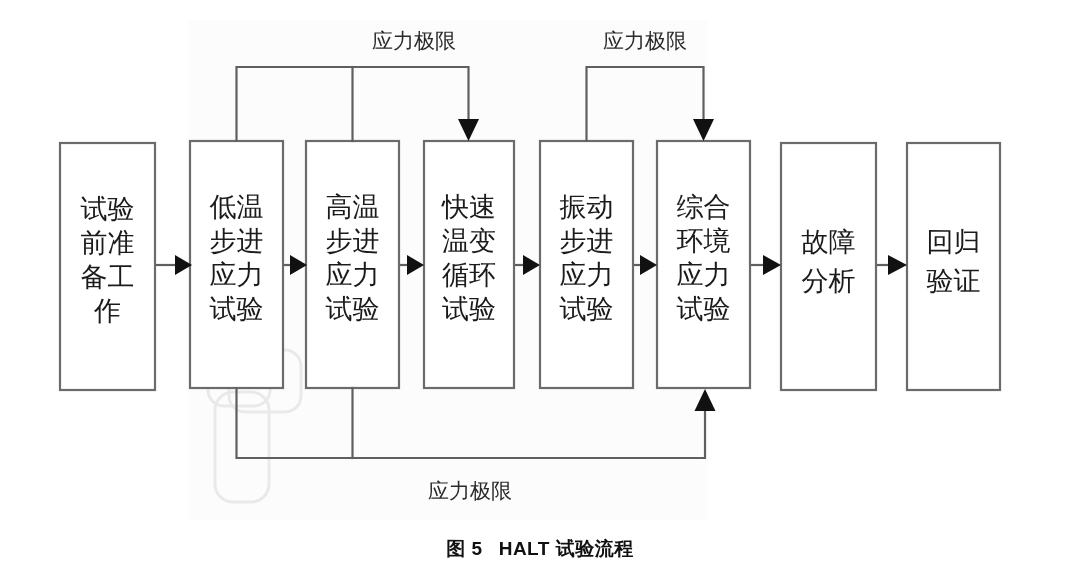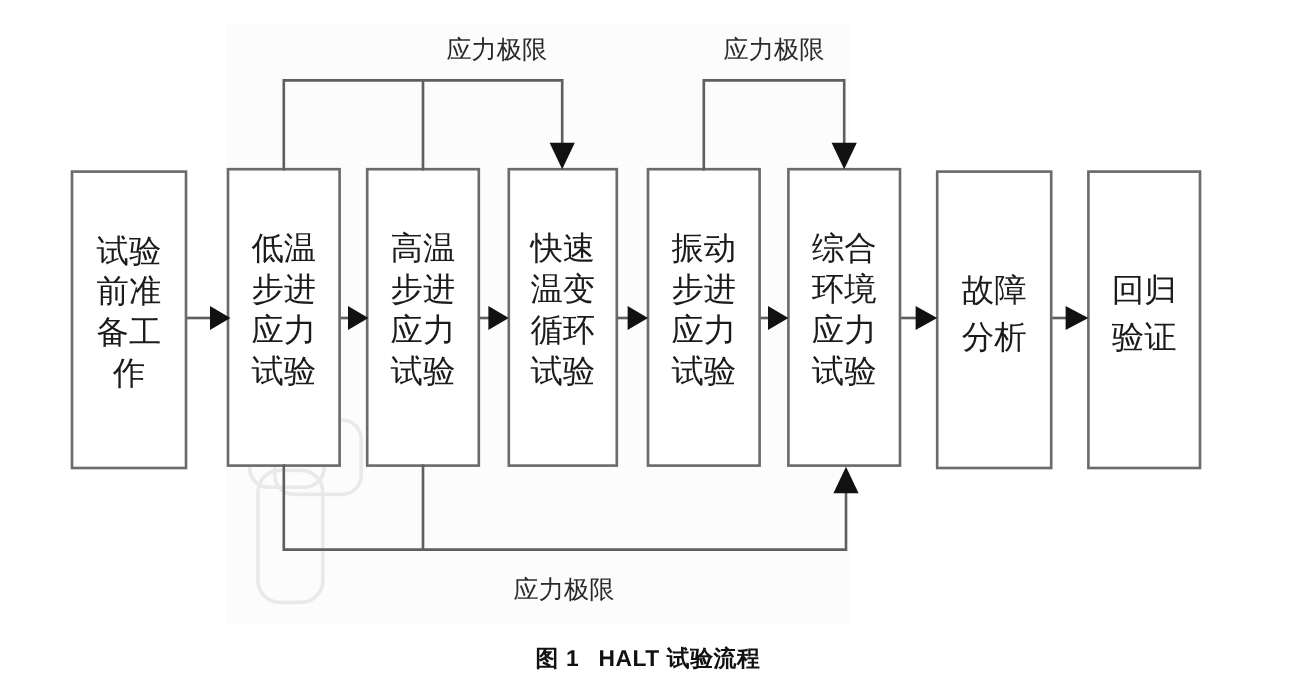--- a/index.html
+++ b/index.html
@@ -198,16 +198,16 @@
     <g>
       <path class="conn" d="M 236.5 388 L 236.5 458 L 705 458 L 705 408"></path>
       <path class="conn" d="M 352.5 388 L 352.5 458"></path>
       <polygon class="arrow-head" points="694.5,411 715.5,411 705,389"></polygon>
       <text class="loop-label" x="470" y="498">应力极限</text>
     </g>
 
   </svg>
 
   <div id="caption">
-    <span>图 1</span><span class="cap-gap"></span><span>HALT 试验流程</span>
+    <span>图 5</span><span class="cap-gap"></span><span>HALT 试验流程</span>
   </div>
 
 </div>
 
 </body></html>

